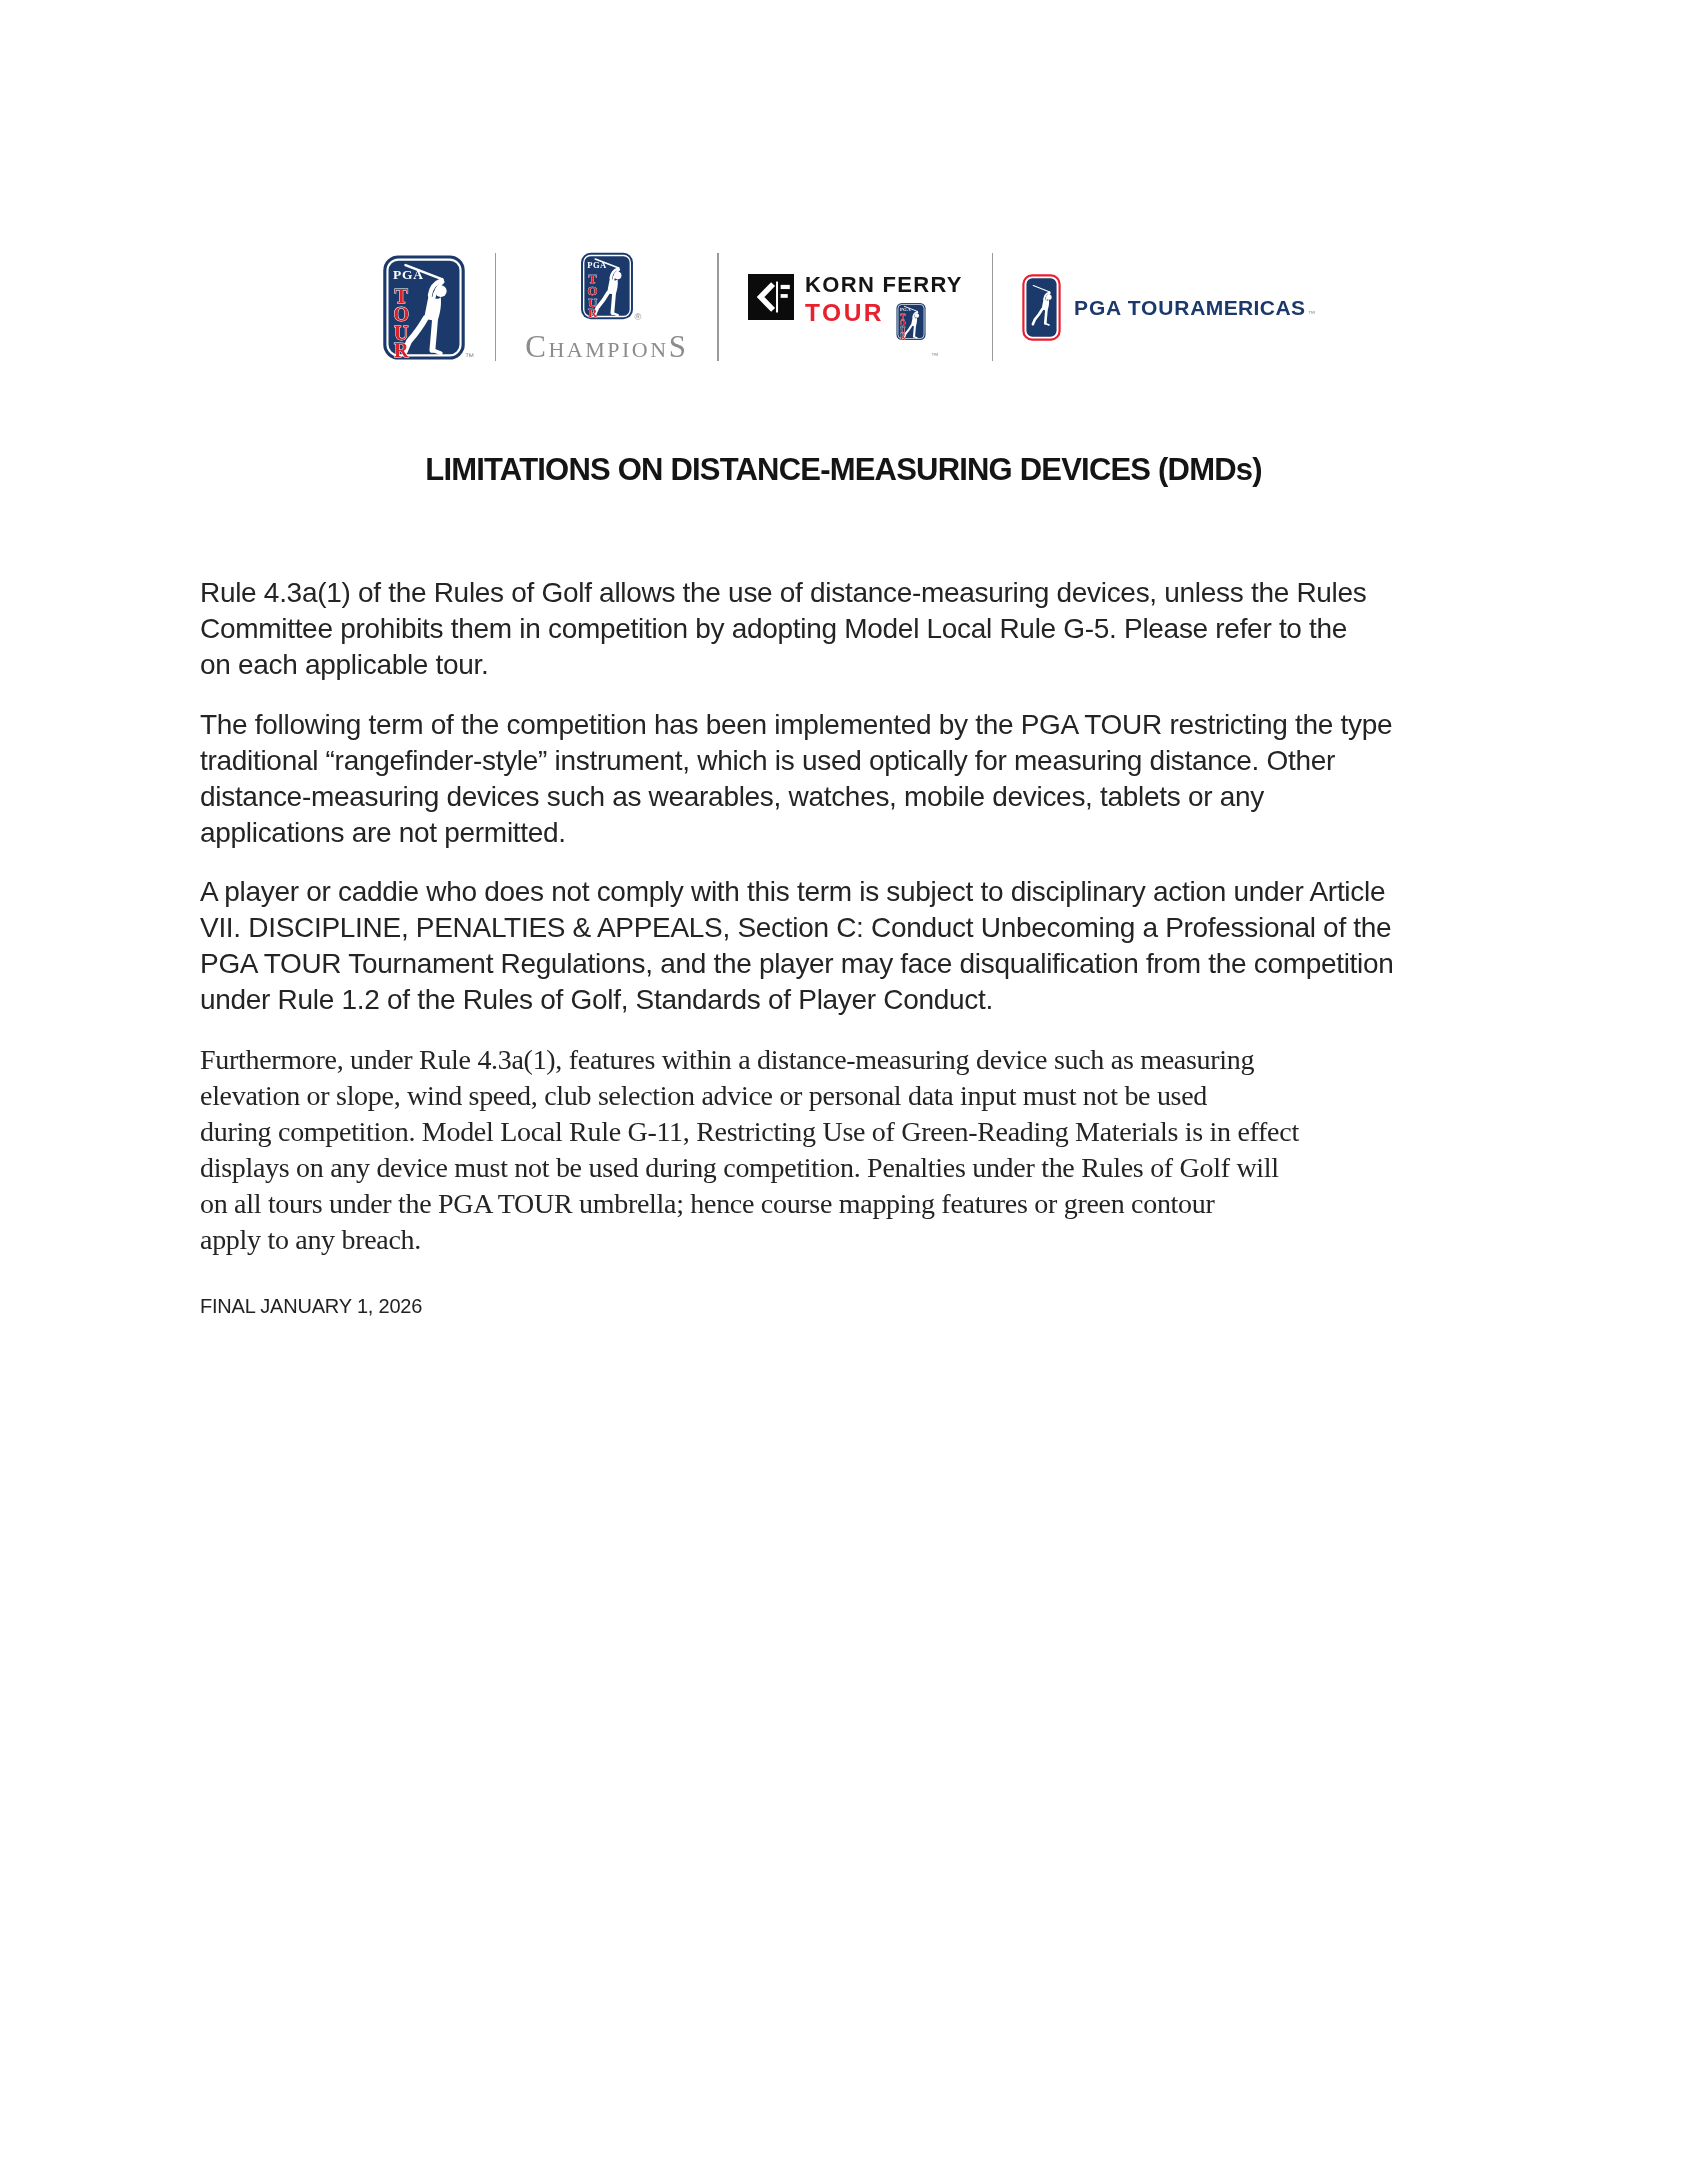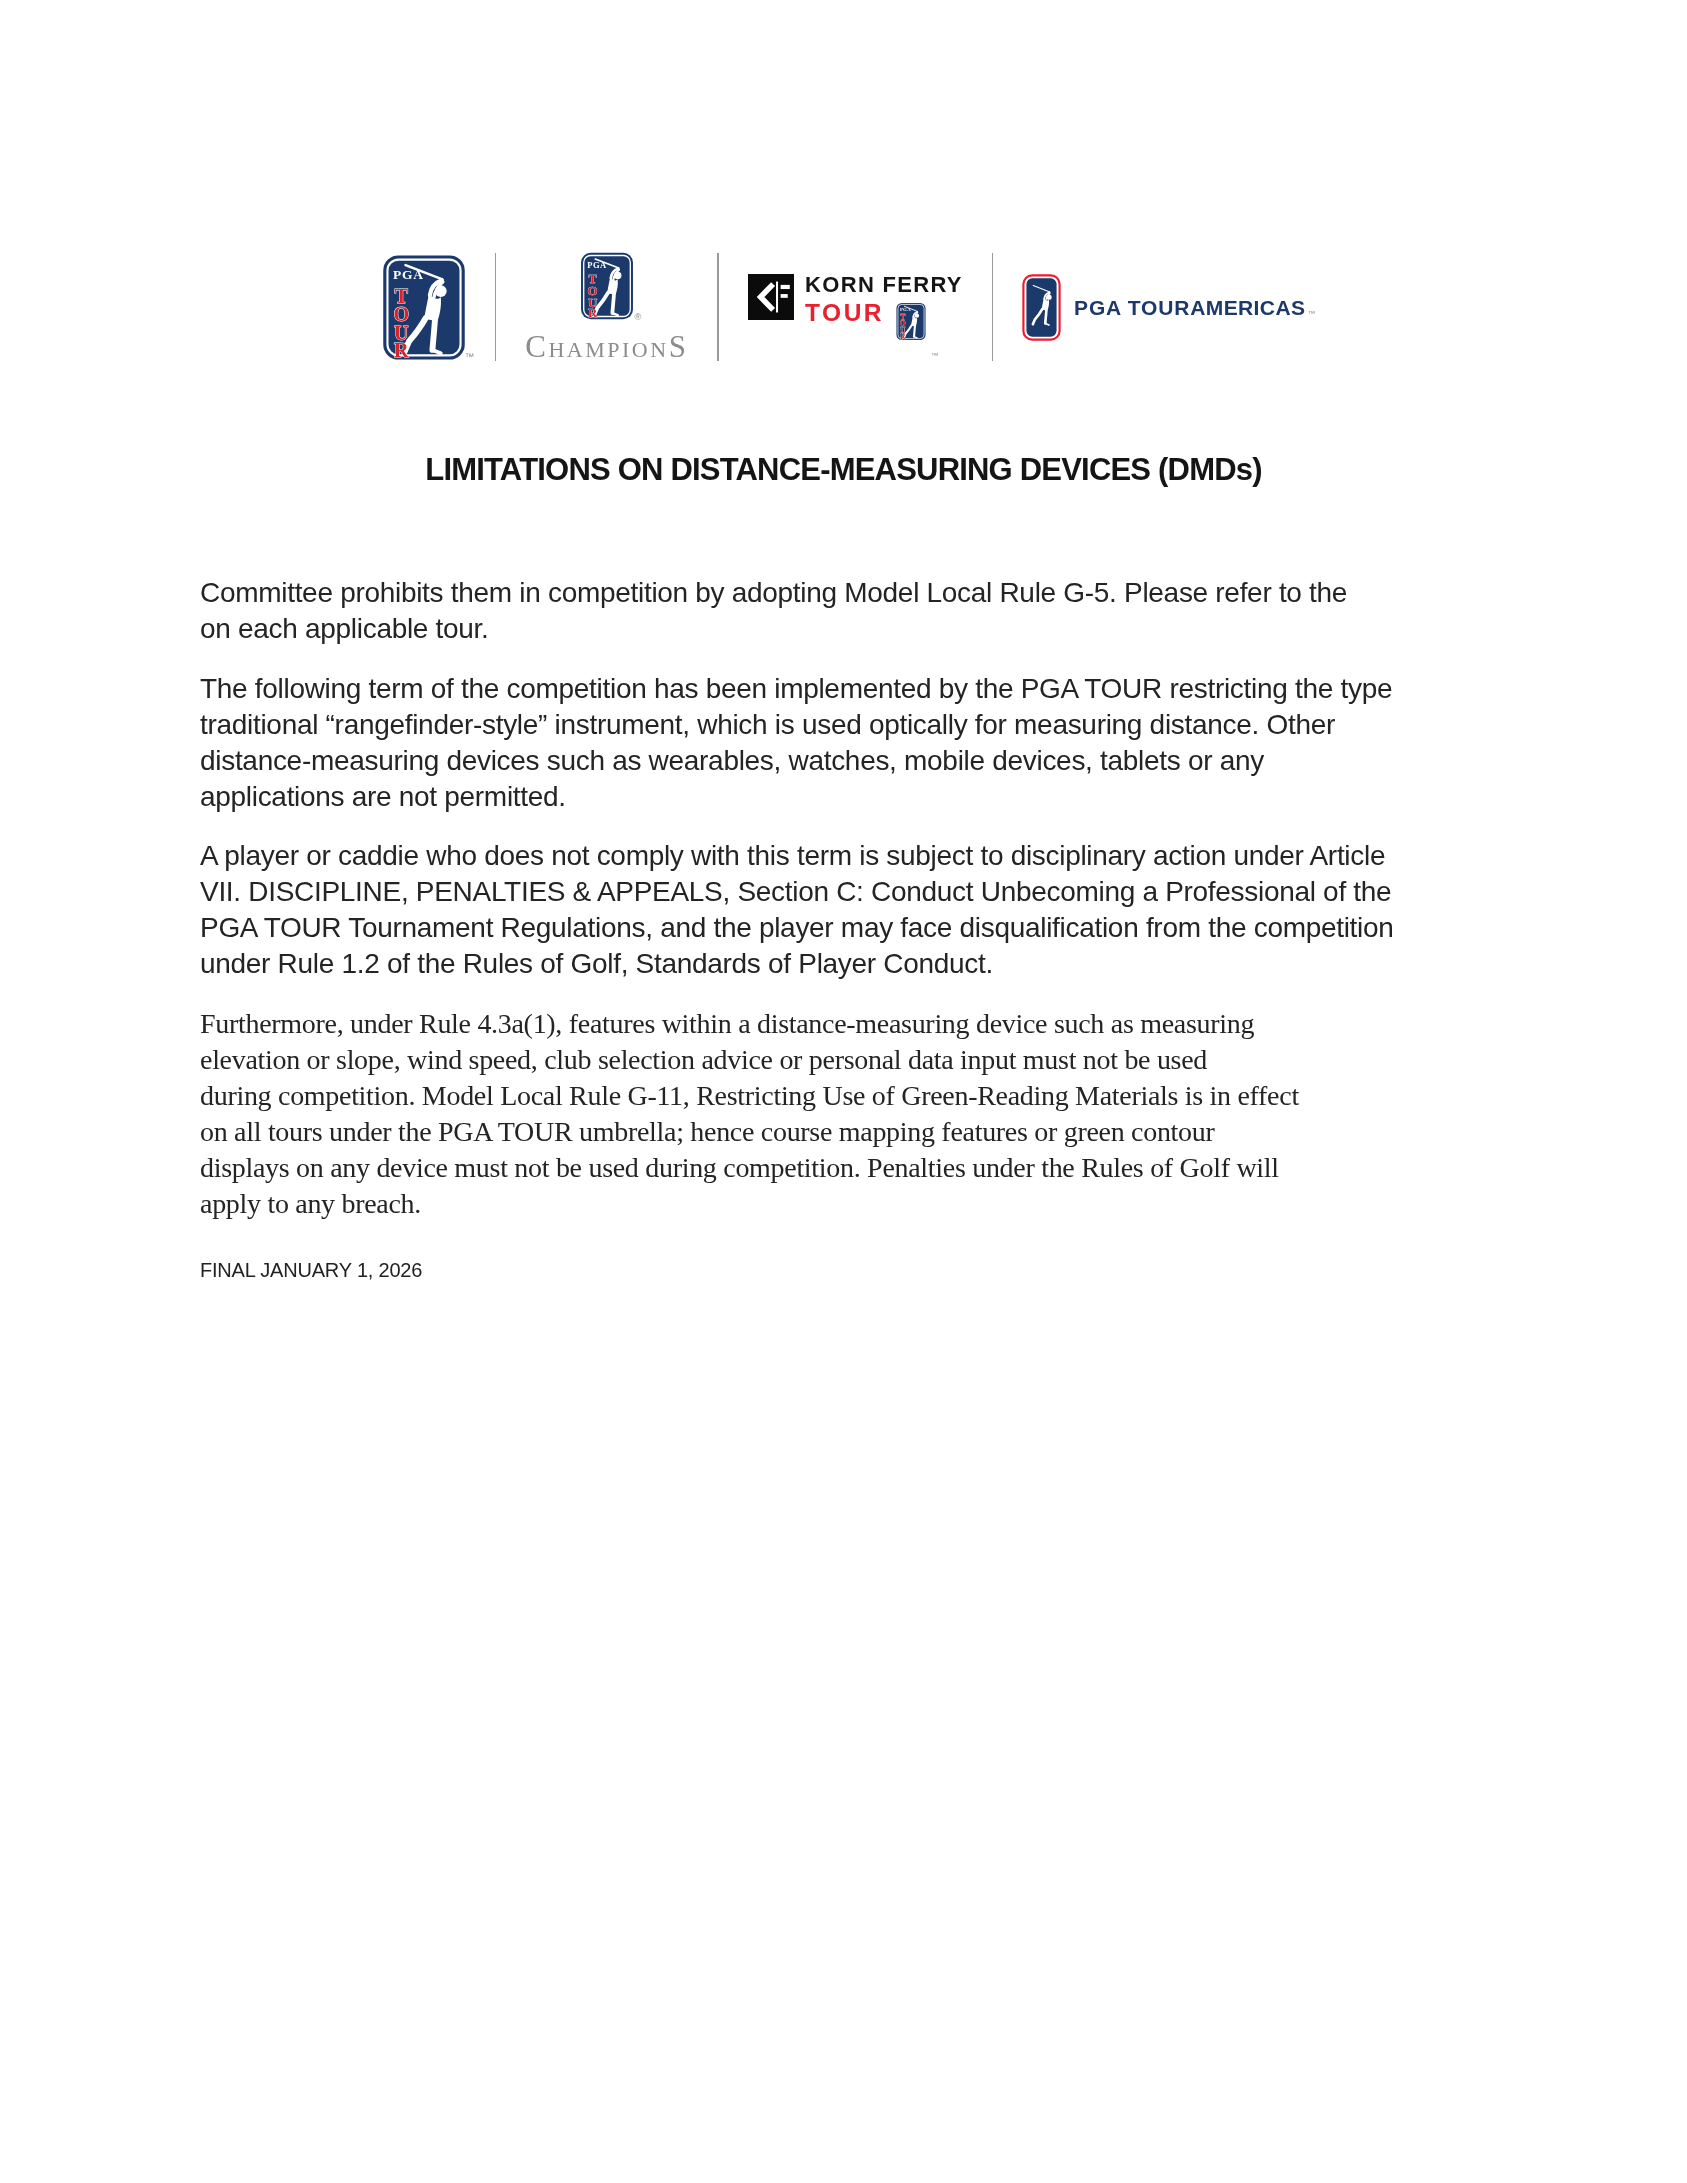--- a/index.html
+++ b/index.html
@@ -248,20 +248,21 @@
     </div>
 
   </header>
 
   <h1 class="doc-title">LIMITATIONS ON DISTANCE-MEASURING DEVICES (DMDs)</h1>
 
   <main class="content">
 
     <div class="para para-1">
 
+    <div class="line">Rule 4.3a(1) of the Rules of Golf allows the use of distance-measuring devices, unless the Rules</div>
         <div class="line">Committee prohibits them in competition by adopting Model Local Rule G-5. Please refer to the</div>
         <div class="line">on each applicable tour.</div>
       </div>
 
     <div class="para para-2">
 
     <div class="line">The following term of the competition has been implemented by the PGA TOUR restricting the type</div>
         <div class="line">traditional “rangefinder-style” instrument, which is used optically for measuring distance. Other</div>
         <div class="line">distance-measuring devices such as wearables, watches, mobile devices, tablets or any</div>
         <div class="line">applications are not permitted.</div>
@@ -273,22 +274,22 @@
         <div class="line">VII. DISCIPLINE, PENALTIES &amp; APPEALS, Section C: Conduct Unbecoming a Professional of the</div>
         <div class="line">PGA TOUR Tournament Regulations, and the player may face disqualification from the competition</div>
         <div class="line">under Rule 1.2 of the Rules of Golf, Standards of Player Conduct.</div>
       </div>
 
     <div class="para para-4">
 
     <div class="line">Furthermore, under Rule 4.3a(1), features within a distance-measuring device such as measuring</div>
         <div class="line">elevation or slope, wind speed, club selection advice or personal data input must not be used</div>
         <div class="line">during competition. Model Local Rule G-11, Restricting Use of Green-Reading Materials is in effect</div>
+        <div class="line">displays on any device must not be used during competition. Penalties under the Rules of Golf will</div>
         <div class="line">on all tours under the PGA TOUR umbrella; hence course mapping features or green contour</div>
-        <div class="line">displays on any device must not be used during competition. Penalties under the Rules of Golf will</div>
         <div class="line">apply to any breach.</div>
       </div>
 
     <div class="footer-note">FINAL JANUARY 1, 2026</div>
 
   </main>
 
 </div>
 
 

